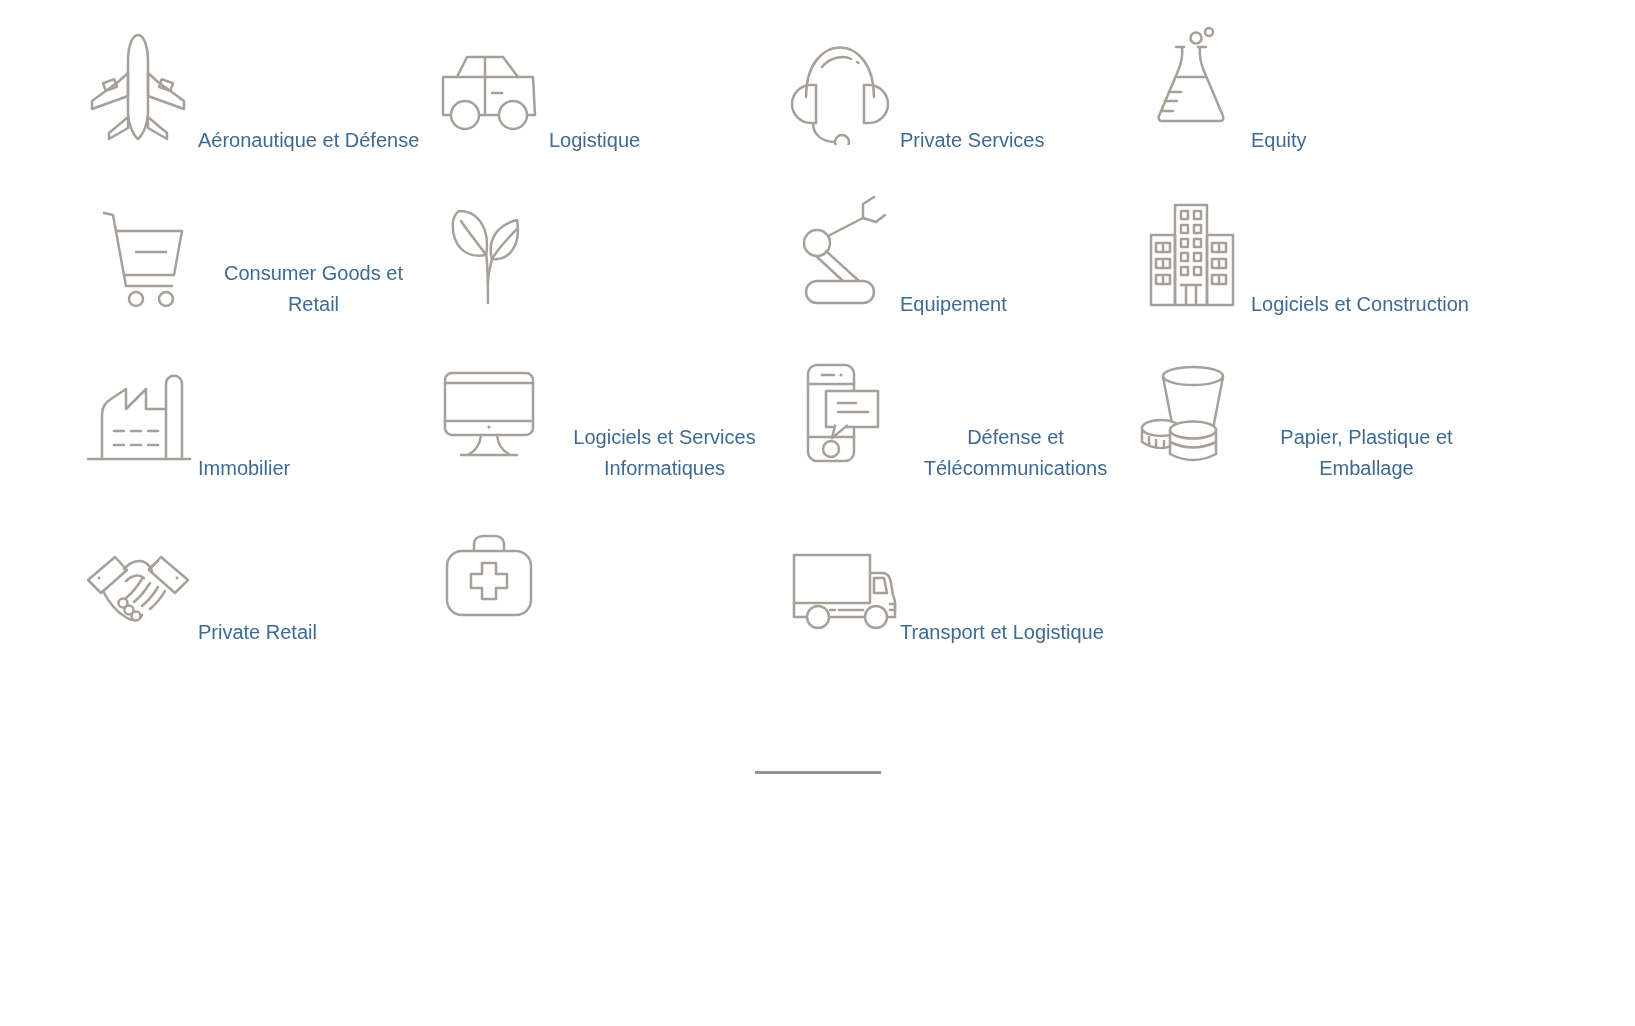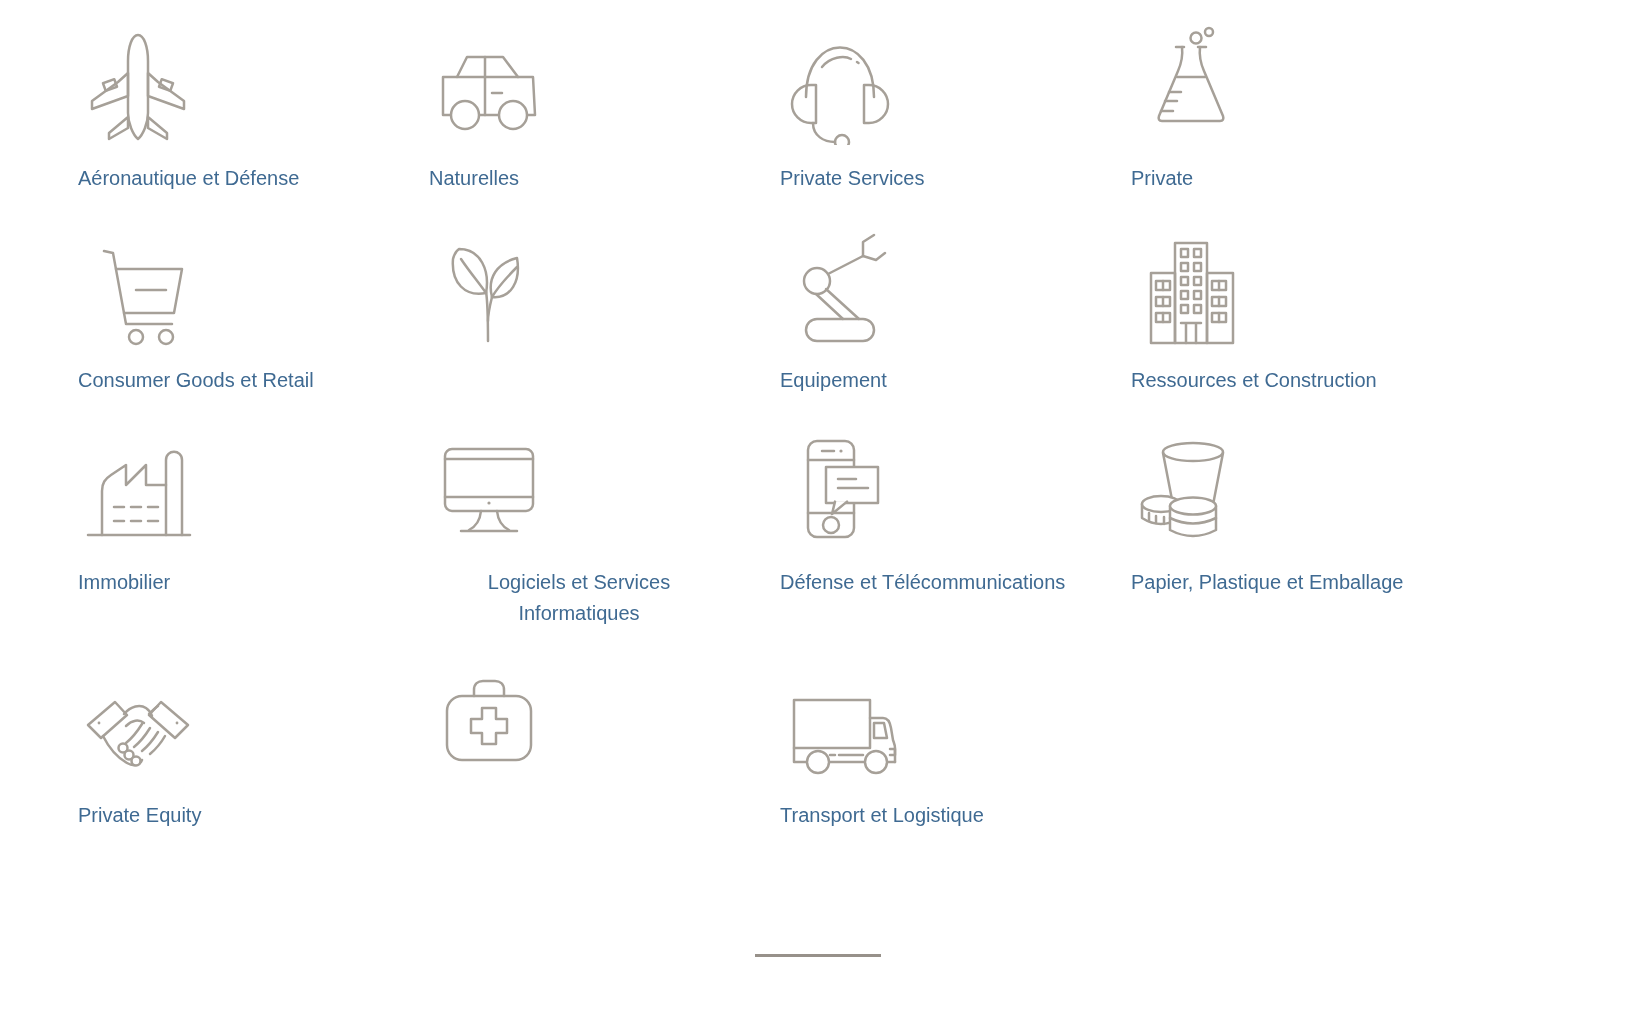--- a/index.html
+++ b/index.html
@@ -6,21 +6,21 @@
   .page {
     width:1635px; height:1026px; overflow:hidden;
     font-family:"Liberation Sans", sans-serif;
     background:#ffffff;
   }
   .grid {
     margin-left:78px; padding-top:14px; width:1404px;
     display:grid; grid-template-columns:repeat(4,351px);
   }
   .cell {
-    display:flex; flex-direction:column; align-items:flex-start;
+    display:flex; flex-direction:row; align-items:flex-end;
     padding-bottom:22px; cursor:pointer;
   }
   .icon-wrap {
     height:142px; display:flex; align-items:center; justify-content:center;
     color:var(--icon-stroke,#a6a098);
   }
   .icon-wrap svg { display:block; }
   .label {
     margin-top:7px; font-size:20px; line-height:31px;
     color:var(--label-color,#3f6a92); text-align:center; max-width:300px;
@@ -55,21 +55,21 @@
     <div class="icon-wrap">
           <svg viewBox="0 0 120 120" width="120" height="120" fill="none" stroke="currentColor" stroke-width="2.5" stroke-linecap="round" stroke-linejoin="round">
             <path d="M14,52 L14,90 L106,90 L104,52 Z"></path>
             <path d="M28,52 L38,32 L74,32 L89,52"></path>
             <path d="M56,32 L56,90"></path>
             <path d="M63,68 L73,68"></path>
             <circle cx="36" cy="90" r="14" fill="#fff"></circle>
             <circle cx="84" cy="90" r="14" fill="#fff"></circle>
           </svg>
         </div>
-    <div class="label">Naturelles</div>
+    <div class="label">Logistique</div>
   </div>
 
   <div class="cell">
     <div class="icon-wrap">
           <svg viewBox="0 0 120 120" width="120" height="120" fill="none" stroke="currentColor" stroke-width="2.5" stroke-linecap="round" stroke-linejoin="round">
             <path d="M26,72 C26,6 94,6 94,72"></path>
             <path d="M42,42 C50,32 64,30 71,34"></path>
             <path d="M77,37 l1.5,1"></path>
             <path d="M36,60 L36,98 L31,98 A19,19 0 0 1 31,60 Z"></path>
             <path d="M84,60 L84,98 L89,98 A19,19 0 0 0 89,60 Z"></path>
@@ -84,21 +84,21 @@
     <div class="icon-wrap">
           <svg viewBox="0 0 120 120" width="120" height="120" fill="none" stroke="currentColor" stroke-width="2.5" stroke-linecap="round" stroke-linejoin="round">
             <circle cx="65" cy="13" r="5.5"></circle>
             <circle cx="78" cy="7" r="4"></circle>
             <path d="M45,22 L53,22 M67,22 L75,22"></path>
             <path d="M51,22 C52,31 51,37 47,46 L28,91 C27,94 28,96 31,96 L89,96 C92,96 93,94 92,91 L73,46 C69,37 68,31 69,22"></path>
             <path d="M46,52 L74,52"></path>
             <path d="M38,67 h12 M34,76 h12 M30,86 h12"></path>
           </svg>
         </div>
-    <div class="label">Private</div>
+    <div class="label">Equity</div>
   </div>
 
   <div class="cell">
     <div class="icon-wrap">
           <svg viewBox="0 0 120 120" width="120" height="120" fill="none" stroke="currentColor" stroke-width="2.5" stroke-linecap="round" stroke-linejoin="round">
             <path d="M26,24 L35,26 L46,86 L48,97 L94,97"></path>
             <path d="M38,42 L104,42 L96,86 L46,86"></path>
             <path d="M58,63 L88,63"></path>
             <circle cx="58" cy="110" r="7"></circle>
             <circle cx="88" cy="110" r="7"></circle>
@@ -164,21 +164,21 @@
               <rect x="81" y="70" width="14" height="9"></rect>
               <path d="M88,70 v9"></path>
               <rect x="25" y="86" width="14" height="9"></rect>
               <path d="M32,86 v9"></path>
               <rect x="81" y="86" width="14" height="9"></rect>
               <path d="M88,86 v9"></path>
             </g>
             <path d="M50,96 H70 M55,96 V116 M65,96 V116"></path>
           </svg>
         </div>
-    <div class="label">Ressources et Construction</div>
+    <div class="label">Logiciels et Construction</div>
   </div>
 
   <div class="cell">
     <div class="icon-wrap">
           <svg viewBox="0 0 120 120" width="120" height="120" fill="none" stroke="currentColor" stroke-width="2.5" stroke-linecap="round" stroke-linejoin="round">
             <path d="M10,106 H112"></path>
             <path d="M24,106 V62 C24,54 27,50 33,46 L48,36 V56 L68,36 V56 H88"></path>
             <path d="M88,106 V31 C88,20 104,20 104,31 V106"></path>
             <path d="M36,78 h10 M53,78 h10 M70,78 h10 M36,92 h10 M53,92 h10 M70,92 h10"></path>
           </svg>
@@ -244,21 +244,21 @@
             <path d="M46,52 C53,44 62,42 68,46 C71,48 73,51 74,54"></path>
             <path d="M71,52 C74,49 77,46 80,44"></path>
             <path d="M48,64 C54,58 61,57 66,61"></path>
             <path d="M64,62 C59,70 53,77 48,81 M72,66 C67,74 61,81 56,85 M80,70 C75,78 69,85 64,89 M87,74 C83,81 78,87 72,92"></path>
             <path d="M25,74 C31,86 40,96 49,101 C56,105 62,103 64,98"></path>
             <circle cx="45" cy="86" r="4.5" fill="#fff"></circle>
             <circle cx="51" cy="93" r="4.5" fill="#fff"></circle>
             <circle cx="58" cy="99" r="4.5" fill="#fff"></circle>
           </svg>
         </div>
-    <div class="label">Private Equity</div>
+    <div class="label">Private Retail</div>
   </div>
 
   <div class="cell">
     <div class="icon-wrap">
           <svg viewBox="0 0 120 120" width="120" height="120" fill="none" stroke="currentColor" stroke-width="2.5" stroke-linecap="round" stroke-linejoin="round">
             <rect x="18" y="34" width="84" height="64" rx="15"></rect>
             <path d="M45,34 V28 C45,22 49,19 54,19 H66 C71,19 75,22 75,28 V34"></path>
             <path d="M53,46 H67 V57 H78 V71 H67 V82 H53 V71 H42 V57 H53 Z"></path>
           </svg>
         </div>

